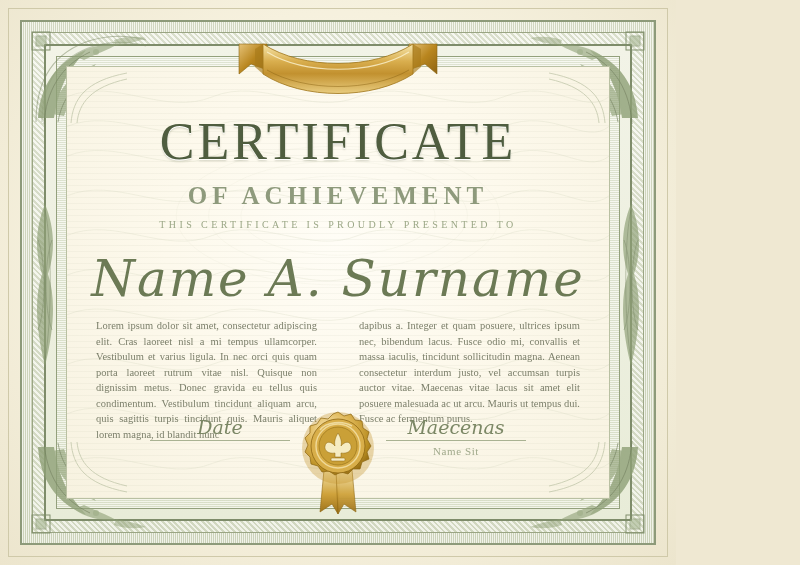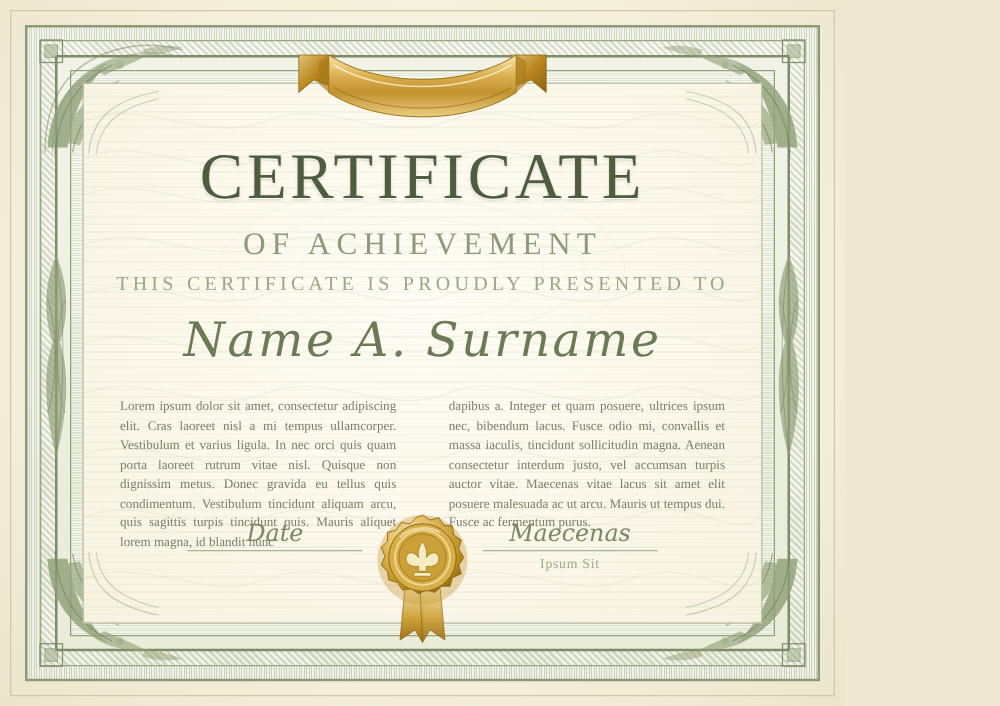--- a/index.html
+++ b/index.html
@@ -144,39 +144,40 @@
   }
   .subtitle {
     position: absolute;
     left: 0; right: 0;
     top: 182px;
     text-align: center;
     font-family: "Liberation Serif", serif;
     font-size: 25px;
     letter-spacing: 5px;
     color: #8e9a7c;
+    font-weight: bold;
   }
   .presented {
     position: absolute;
     left: 0; right: 0;
     top: 219px;
     text-align: center;
     font-family: "Liberation Serif", serif;
-    font-size: 16px;
+    font-size: 10px;
     letter-spacing: 3.4px;
     color: #9ba786;
   }
   .recipient {
     position: absolute;
     left: 0; right: 0;
     top: 250px;
     text-align: center;
     font-family: "DejaVu Serif", serif;
     font-style: italic;
-    font-size: 38px;
+    font-size: 50px;
     letter-spacing: 2px;
     color: #6c7a55;
     text-shadow: 0 1px 0 #fffdf4;
   }
 
   .body-cols {
     position: absolute;
     left: 96px;
     right: 96px;
     top: 318px;
@@ -448,21 +449,21 @@
     </div>
 
     <div class="sig-row">
       <div class="sig left">
         <div class="sig-script">Date</div>
         <div class="sig-rule"></div>
       </div>
       <div class="sig right">
         <div class="sig-script">Maecenas</div>
         <div class="sig-rule"></div>
-        <div class="sig-sub">Ipsum Sit</div>
+        <div class="sig-sub">Name Sit</div>
       </div>
     </div>
 
     <svg class="seal" viewBox="0 0 96 110">
       <defs>
         <radialGradient id="sealG" cx="38%" cy="32%" r="75%">
           <stop offset="0%" stop-color="#fdf3cd"></stop>
           <stop offset="45%" stop-color="#dfb757"></stop>
           <stop offset="80%" stop-color="#b98e22"></stop>
           <stop offset="100%" stop-color="#8d6611"></stop>

